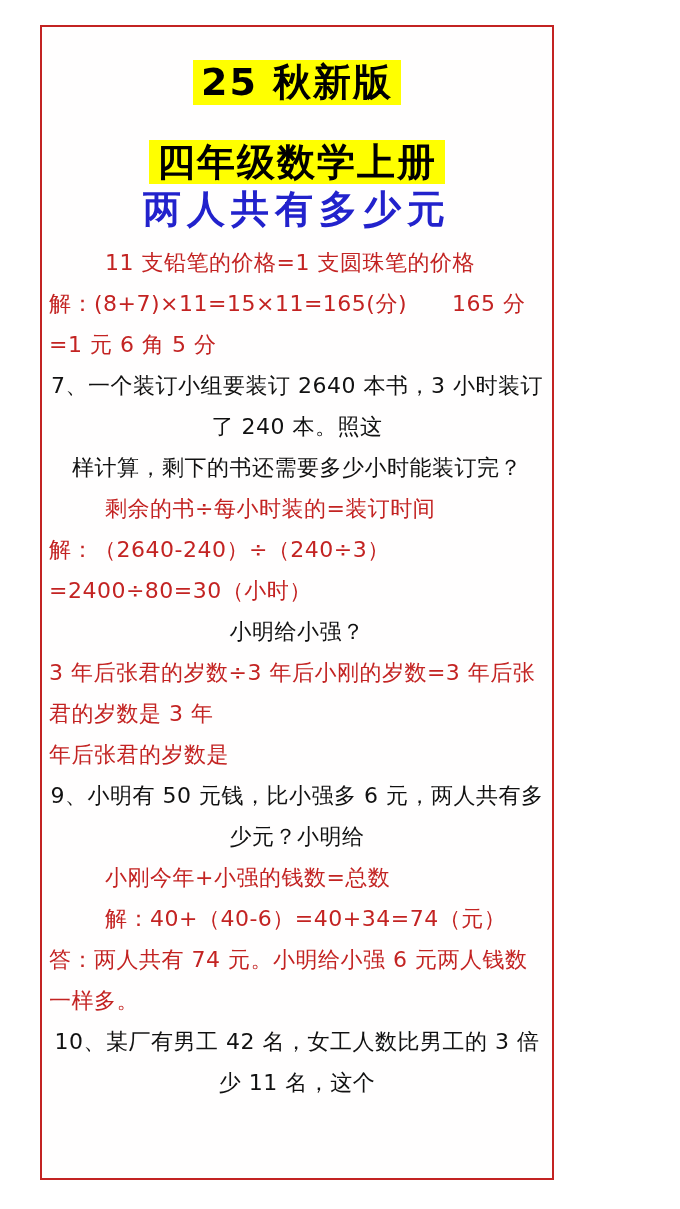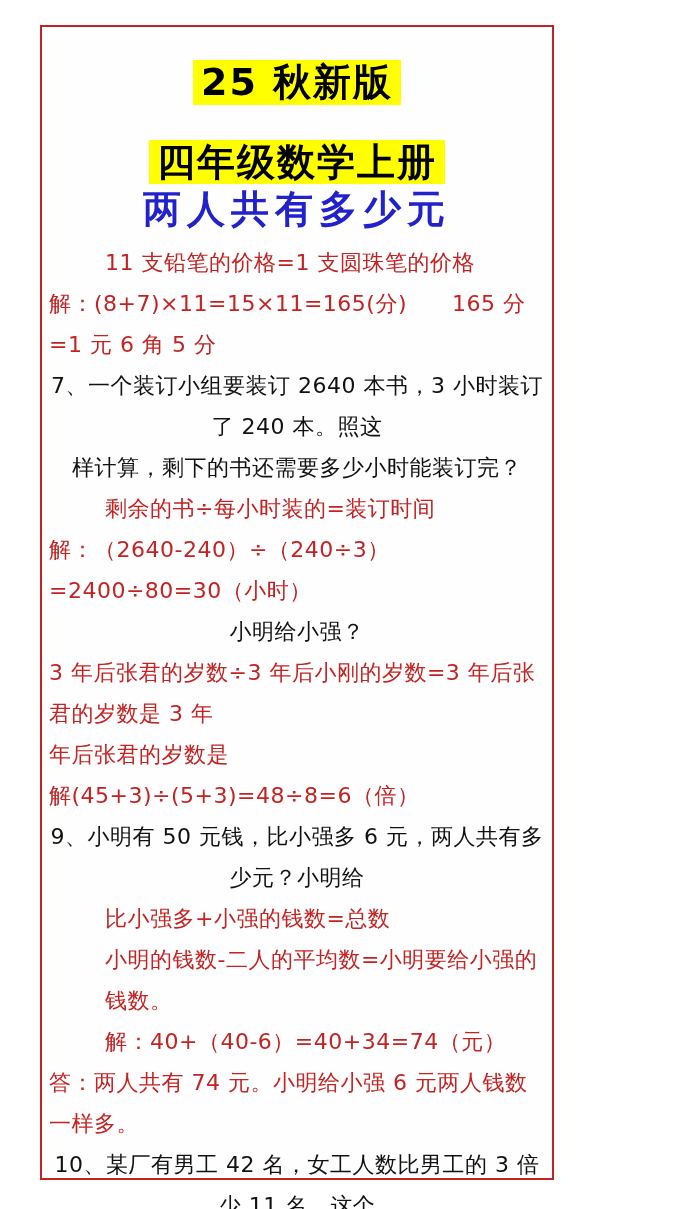--- a/index.html
+++ b/index.html
@@ -73,21 +73,19 @@
   <div class="lines">
       <div class="line red indent">11 支铅笔的价格=1 支圆珠笔的价格</div>
       <div class="line red">解：(8+7)×11=15×11=165(分)　　165 分=1 元 6 角 5 分</div>
       <div class="line black">7、一个装订小组要装订 2640 本书，3 小时装订了 240 本。照这</div>
       <div class="line black">样计算，剩下的书还需要多少小时能装订完？</div>
       <div class="line red indent">剩余的书÷每小时装的=装订时间</div>
       <div class="line red">解：（2640-240）÷（240÷3）=2400÷80=30（小时）</div>
       <div class="line black">小明给小强？</div>
       <div class="line red">3 年后张君的岁数÷3 年后小刚的岁数=3 年后张君的岁数是 3 年</div>
       <div class="line red">年后张君的岁数是</div>
-      <div class="line red">解(45+3)÷(5+3)=48÷8=6（倍）</div>
       <div class="line black">9、小明有 50 元钱，比小强多 6 元，两人共有多少元？小明给</div>
-      <div class="line red indent">比小强多+小强的钱数=总数</div>
-      <div class="line red indent">小明的钱数-二人的平均数=小明要给小强的钱数。</div>
+      <div class="line red indent">小刚今年+小强的钱数=总数</div>
       <div class="line red indent">解：40+（40-6）=40+34=74（元）</div>
       <div class="line red">答：两人共有 74 元。小明给小强 6 元两人钱数一样多。</div>
       <div class="line black">10、某厂有男工 42 名，女工人数比男工的 3 倍少 11 名，这个</div>
     </div>
 </div>
 
 </body></html>

